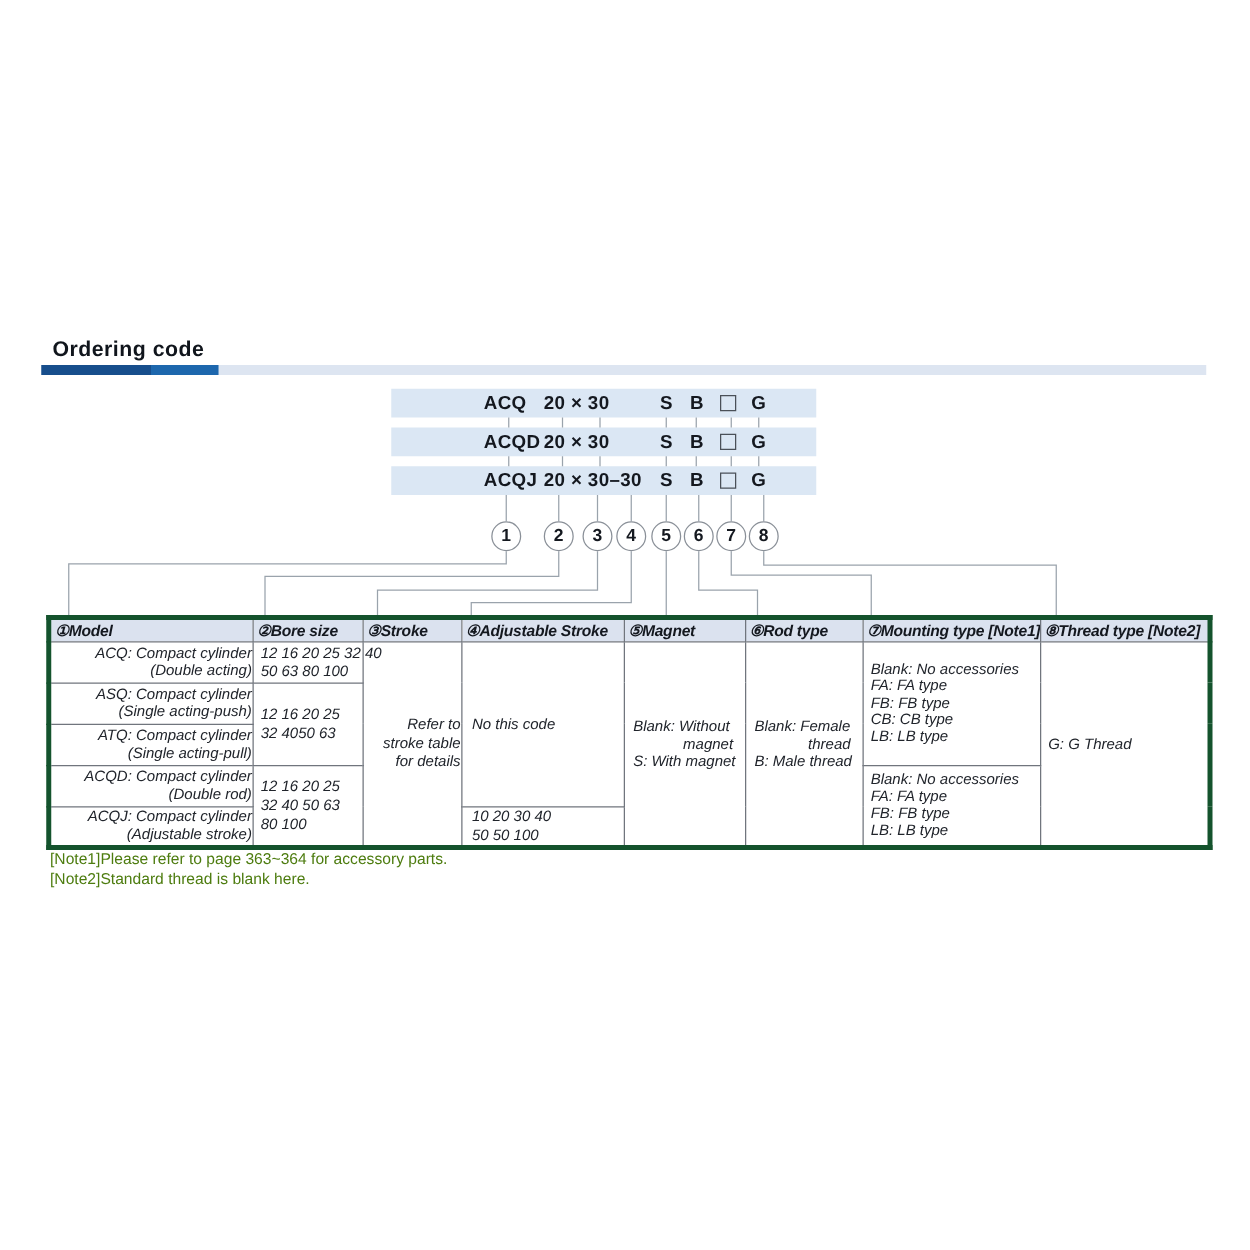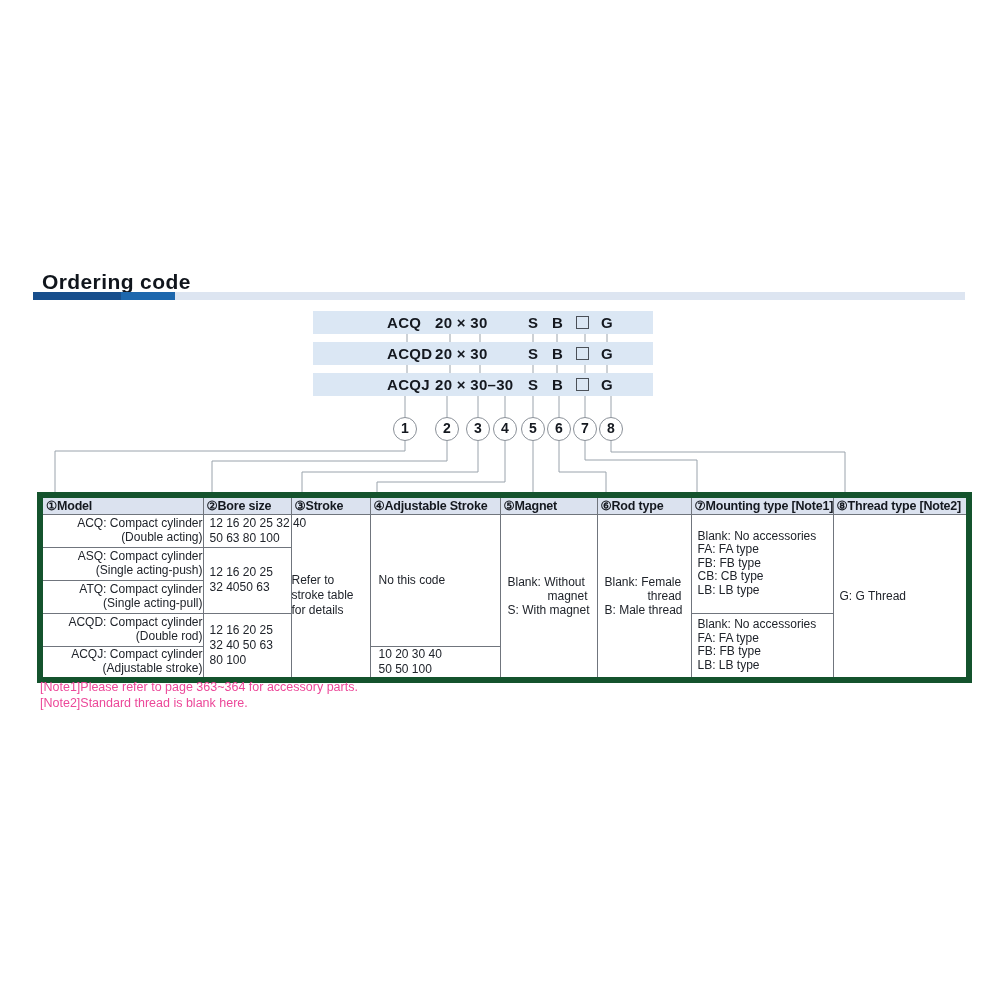--- a/index.html
+++ b/index.html
@@ -1,21 +1,21 @@
 <!DOCTYPE html>
 <html style="--accent-dark: #174e8c; --accent-mid: #1d67ad; --accent-light: #dde5f1; --row-bg: #dbe7f4; --header-bg: #dbe2ef;"><head>
 <meta charset="utf-8">
 <style>
   * { margin:0; padding:0; box-sizing:border-box; }
   html,body { background:#ffffff; }
   body { font-family:"Liberation Sans", sans-serif; color:#1f2329; }
   .page { position:relative; width:1000px; height:1000px; background:#fff; overflow:hidden; }
 
   
-  .title { position:absolute; left:42px; top:270px; font-size:21px; font-weight:bold;
+  .title { position:absolute; left:42px; top:270px; font-size:17px; font-weight:bold;
            color:#10151c; letter-spacing:.4px; }
   .bar-dark  { position:absolute; left:33px; top:292px; width:142px; height:8px;
                background:linear-gradient(90deg, var(--accent-dark) 0 62%, var(--accent-mid) 62% 100%); }
   .bar-light { position:absolute; left:175px; top:292px; width:790px; height:8px;
                background:var(--accent-light); }
 
   
   .code-row { position:absolute; left:313px; width:340px; height:23px;
               background:var(--row-bg); font-weight:bold; font-size:15px; color:#14181f; }
   .code-row span { position:absolute; top:3px; white-space:pre; letter-spacing:.3px; }
@@ -33,38 +33,38 @@
   
   .callout { position:absolute; top:417px; width:24px; height:24px; border-radius:50%;
              border:1.5px solid #8a9098; background:#fff; text-align:center;
              font-size:14px; font-weight:bold; line-height:21px; color:#14181f; z-index:2; }
 
   
   table.order { position:absolute; left:37px; top:492px; width:929px;
                 border-collapse:collapse; table-layout:fixed;
                 font-size:12px; color:#20242b; }
   table.order th, table.order td { border:1px solid #70757d; }
-  table.order { border:6px solid #14532d; }
+  table.order { border:4px solid #14532d;font-style:italic; }
   th { background:var(--header-bg); height:19px; font-size:12.5px; font-weight:bold;
        text-align:left; padding:0 0 0 3px; letter-spacing:-0.2px; white-space:nowrap;
        overflow:hidden; color:#14181f; }
   td { vertical-align:middle; background:#fff; }
   tr.body-row { height:33px; }
   .model-cell .l1 { text-align:right; padding-left:4px; line-height:13.5px; white-space:nowrap; }
   .model-cell .l2 { text-align:right; line-height:13.5px; }
   .bore-cell div { text-align:left; padding-left:6px; line-height:15px; white-space:nowrap; }
-  .stroke-cell div { text-align:left; line-height:15px; }
+  .stroke-cell div { text-align:right; line-height:15px; }
   .adj-cell div { text-align:left; padding-left:8px; line-height:15px; }
   .magnet-cell .ln-l, .rod-cell .ln-l { text-align:left; padding-left:7px; line-height:14px; white-space:nowrap; }
   .magnet-cell .ln-r, .rod-cell .ln-r { text-align:right; padding-right:9px; line-height:14px; }
   .mount-cell div { text-align:left; padding-left:6px; line-height:13.5px; white-space:nowrap; }
   .thread-cell div { text-align:left; padding-left:6px; }
 
   
-  .notes { position:absolute; left:40px; top:679px; font-size:12.5px; line-height:16px; color:#ec4899; }
+  .notes { position:absolute; left:40px; top:679px; font-size:12.5px; line-height:16px; color:#4d7c0f; }
 </style>
 </head>
 <body>
 
 <div class="page">
 
   <div class="title">Ordering code</div>
   <div class="bar-dark"></div>
   <div class="bar-light"></div>
 

